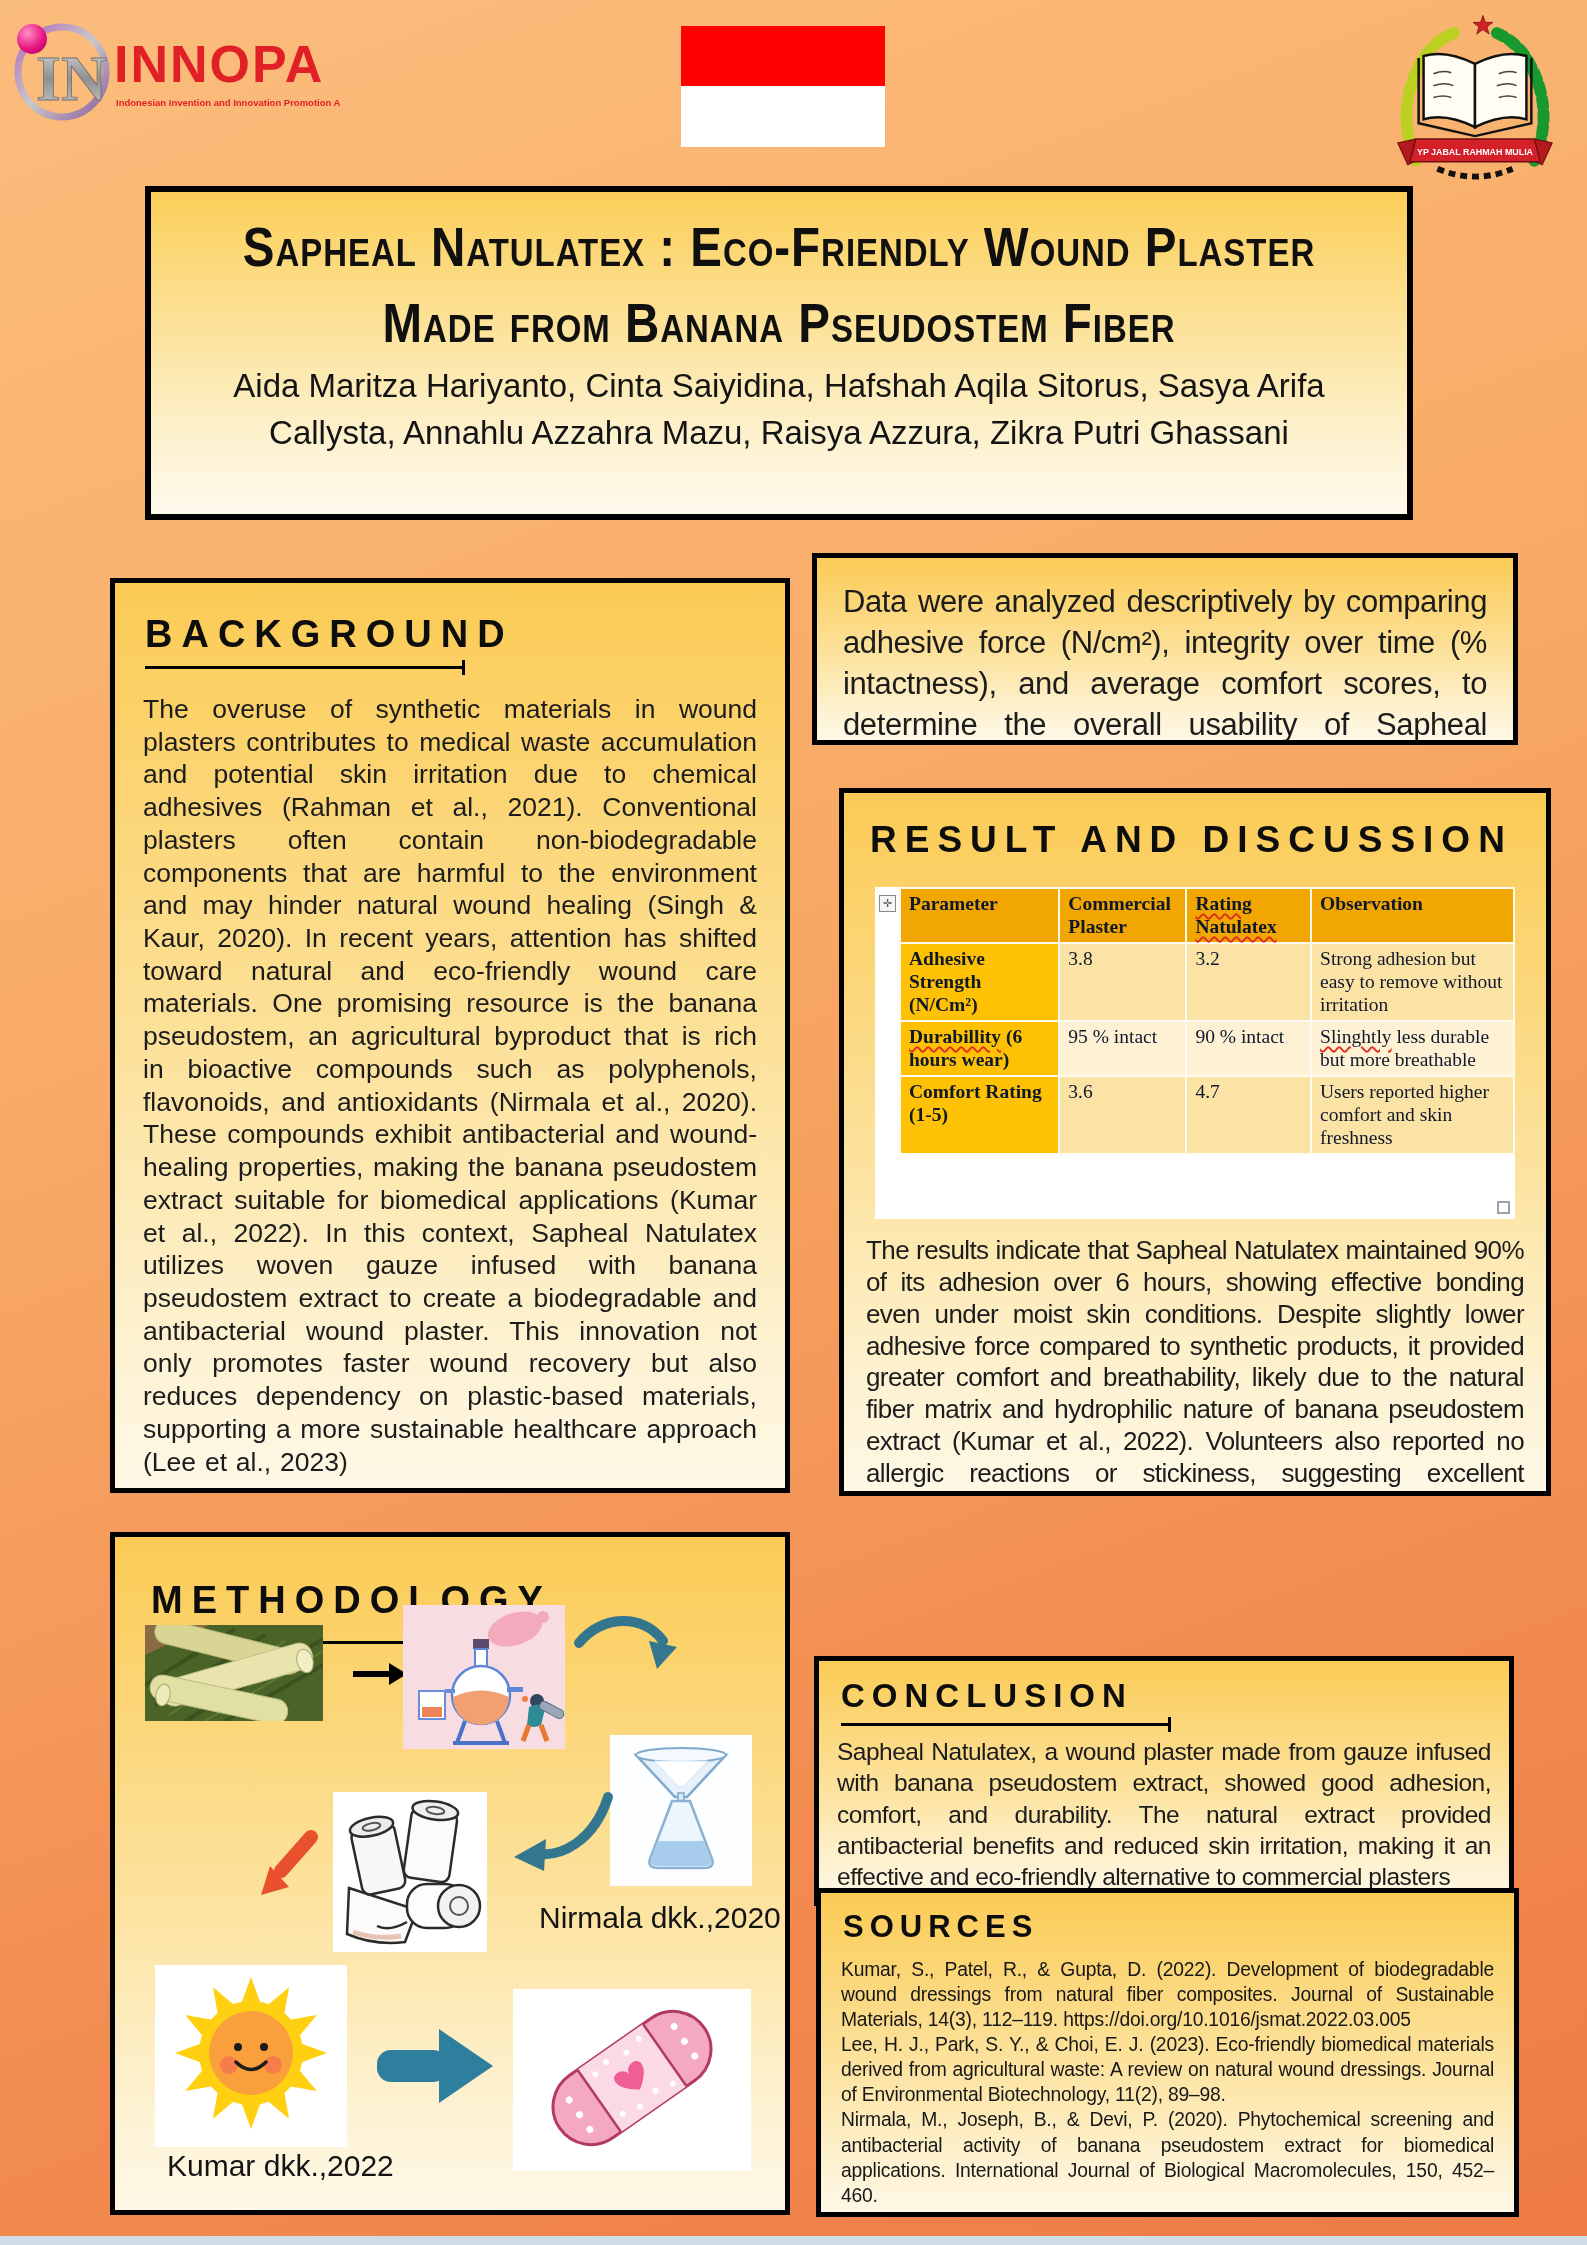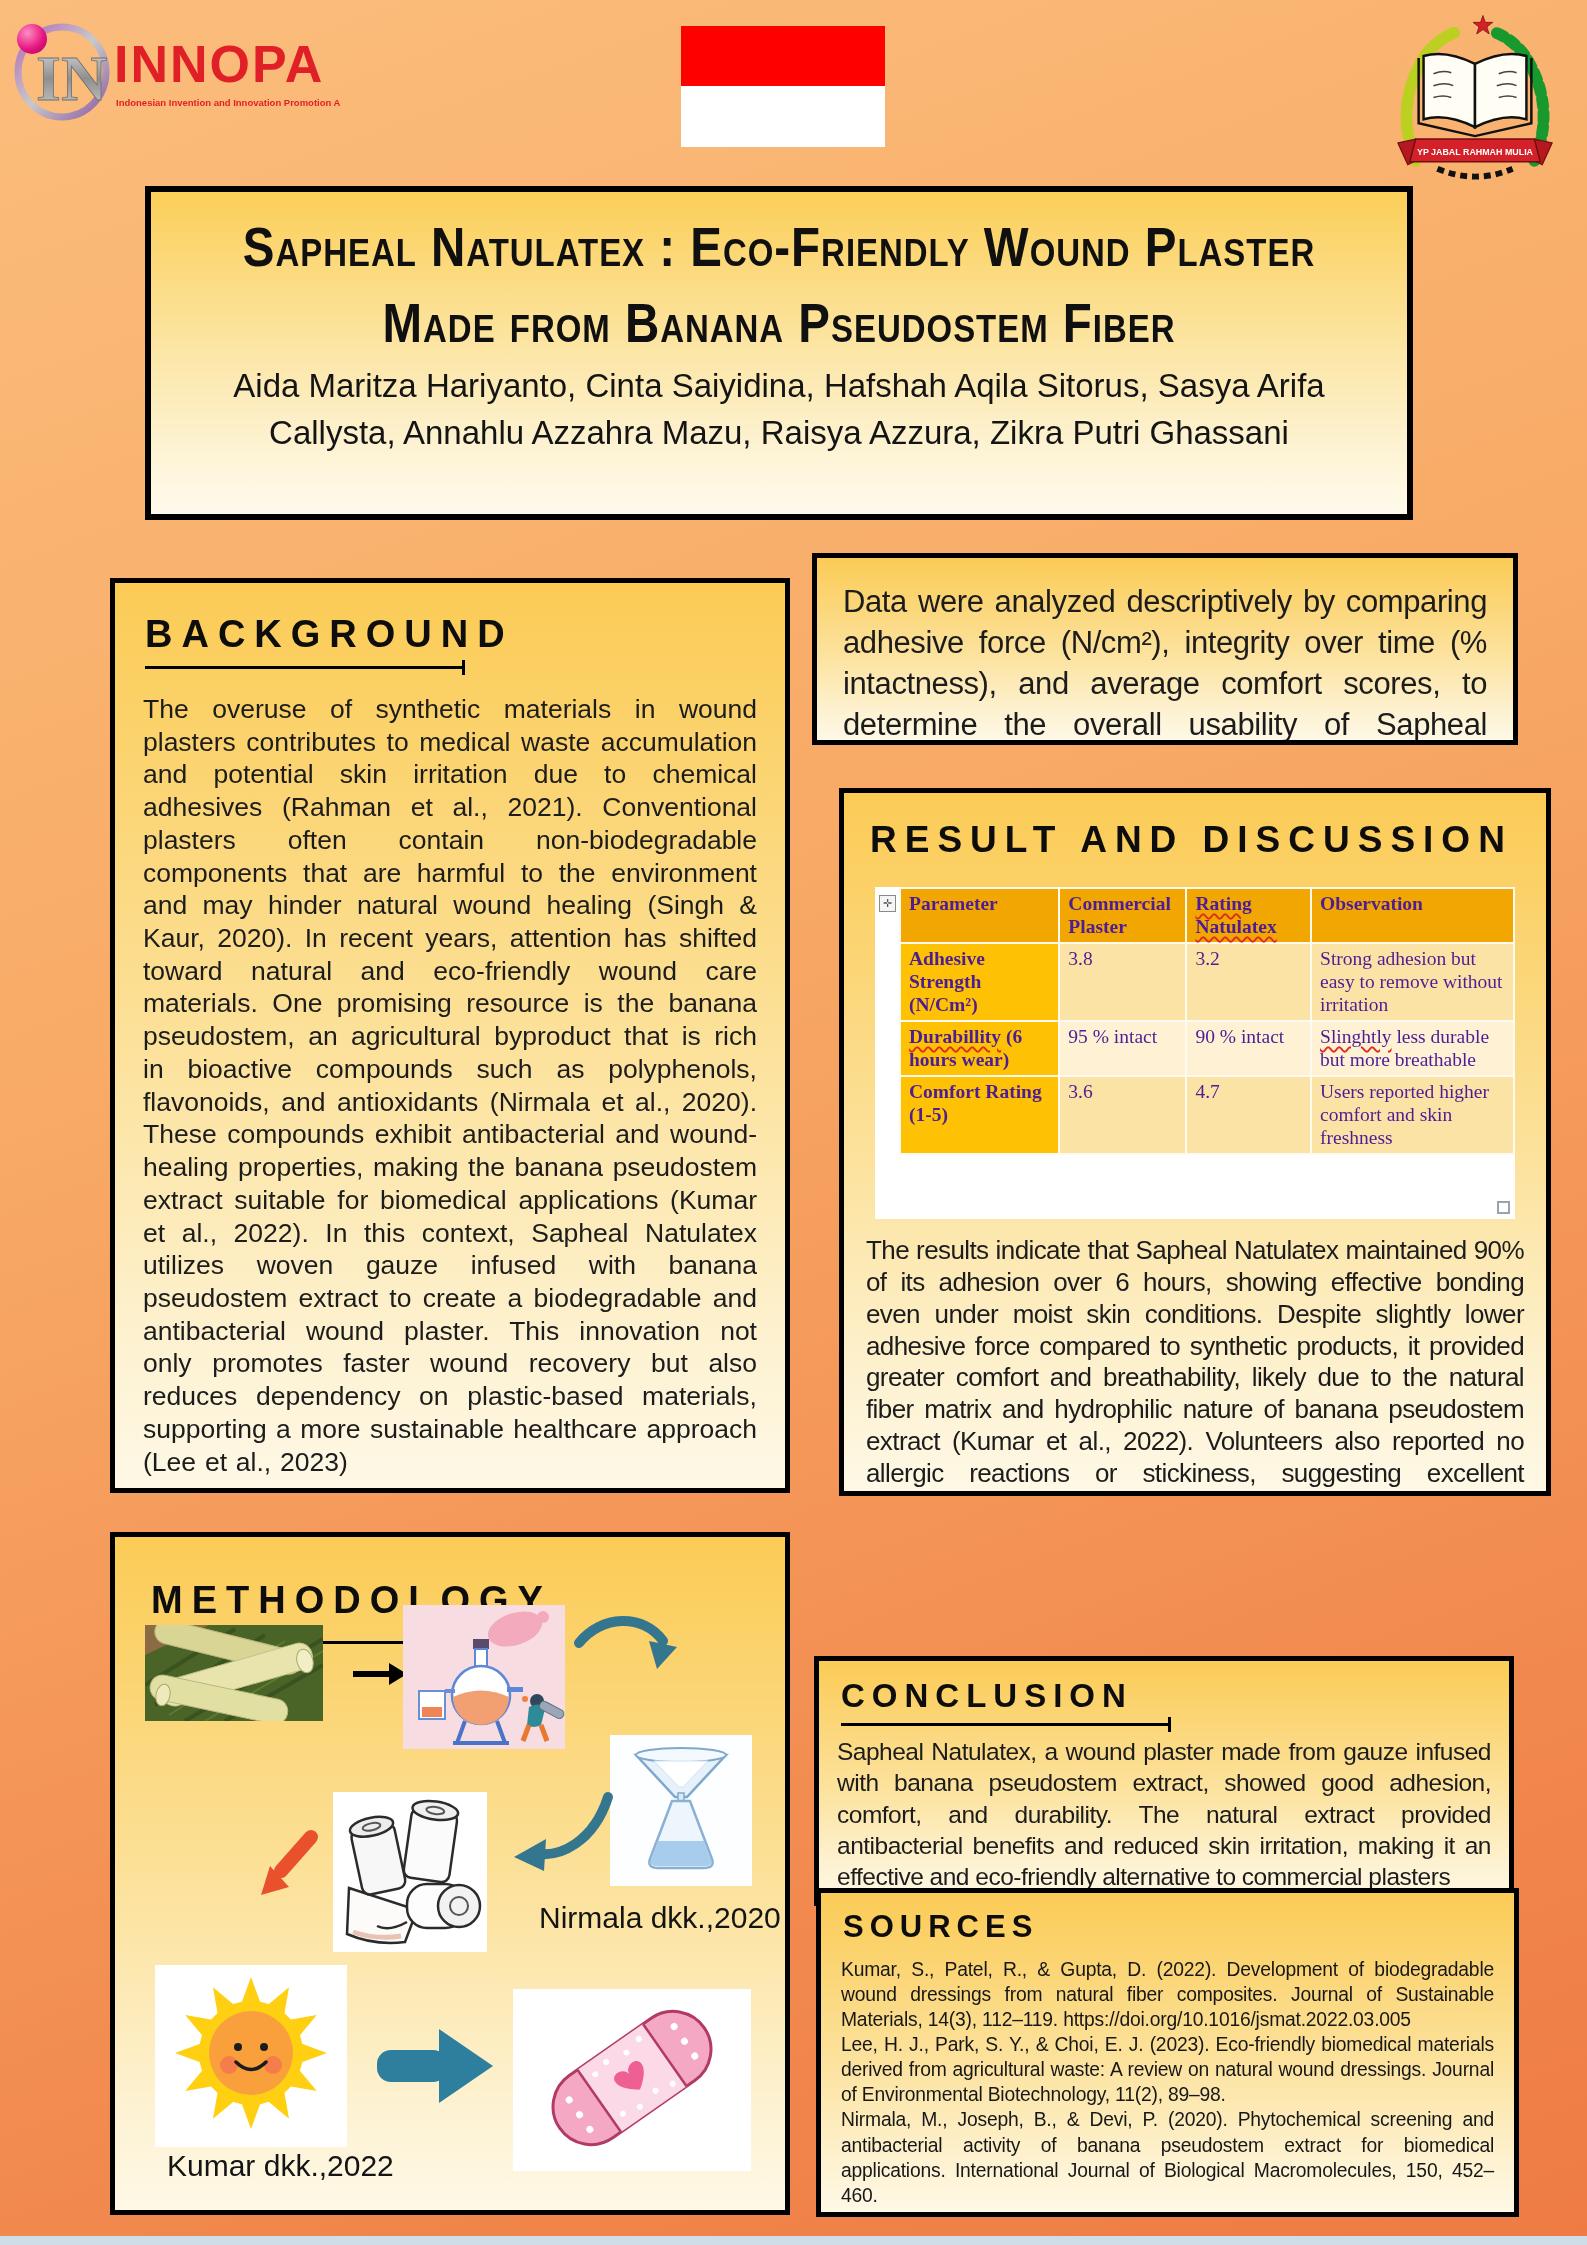--- a/index.html
+++ b/index.html
@@ -38,21 +38,21 @@
   
   .analysis-panel{left:812px;top:553px;width:706px;height:192px;}
   .analysis-body{margin:24px 26px 0;font-size:31px;line-height:1.32;letter-spacing:-.4px;}
 
   .result-panel{left:806px;top:788px;width:712px;height:708px;margin-left:33px;}
   .result-panel .sec-head{margin:26px 0 0 26px;font-size:37px;letter-spacing:8px;}
   .table-shot{position:relative;width:640px;height:332px;margin:20px auto 0;background:#fff;}
   .move-handle{position:absolute;left:4px;top:8px;width:15px;height:15px;border:1px solid #8a8a8a;
     background:#f5f5f5;color:#555;font-size:11px;line-height:14px;text-align:center;}
   .resize-handle{position:absolute;right:5px;bottom:5px;width:9px;height:9px;border:2px solid #9aa3ad;background:#fff;}
-  table.res{border-collapse:collapse;margin:26px 0 0 24px;font-family:"Liberation Serif",serif;color:#4c1d95;}
+  table.res{border-collapse:collapse;margin:26px 0 0 24px;font-family:"Liberation Serif",serif;color:#0f172a;}
   table.res td,table.res th{border:2px solid #fefaef;padding:3px 8px 4px;vertical-align:top;text-align:left;
     font-size:19.5px;line-height:1.18;}
   table.res th{background:#f2a602;font-weight:700;}
   td.pcell{background:#ffc103;font-weight:700;}
   .r1 td.dcell{background:#fbe3a6;} .r2 td.dcell{background:#fef1d4;} .r3 td.dcell{background:#fbe3a6;}
   .c-param{width:148px;} .c-com{width:110px;} .c-sap{width:110px;} .c-obs{width:196px;}
   .wavy{text-decoration:underline;text-decoration-style:wavy;text-decoration-color:#e02b20;
     text-decoration-thickness:1.5px;text-underline-offset:3px;}
   .result-body{margin:16px 22px 0;font-size:26px;line-height:1.225;letter-spacing:-.6px;}
 

